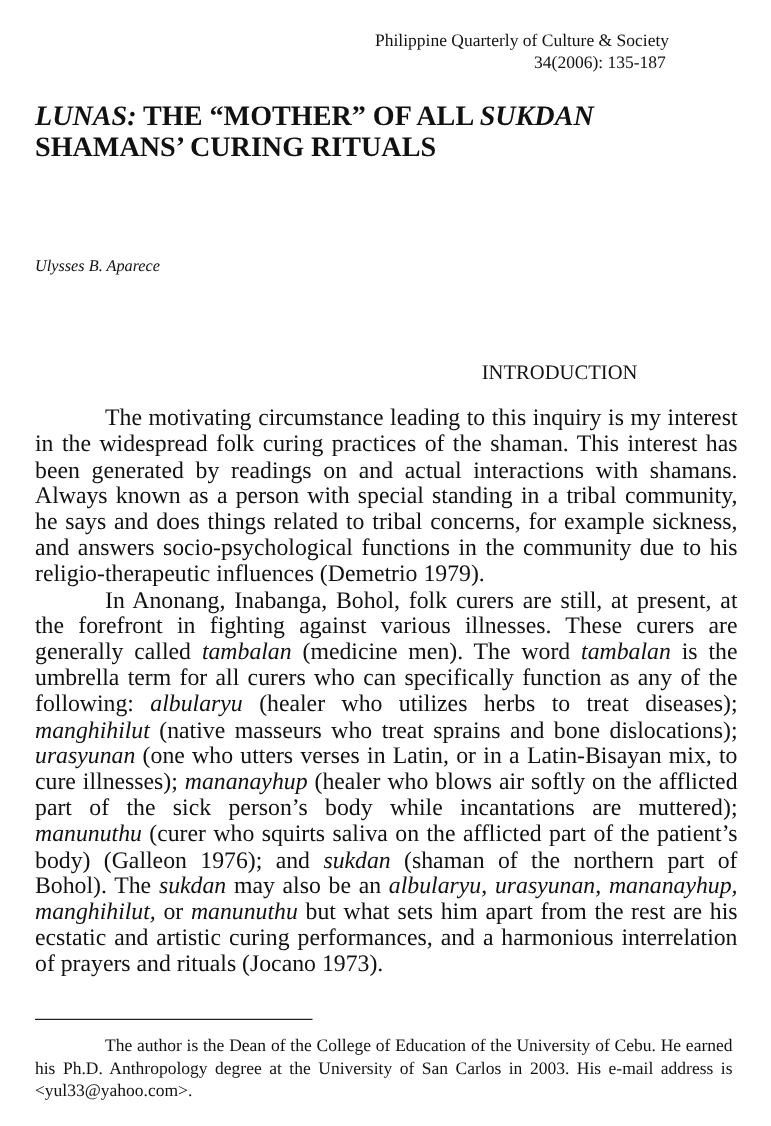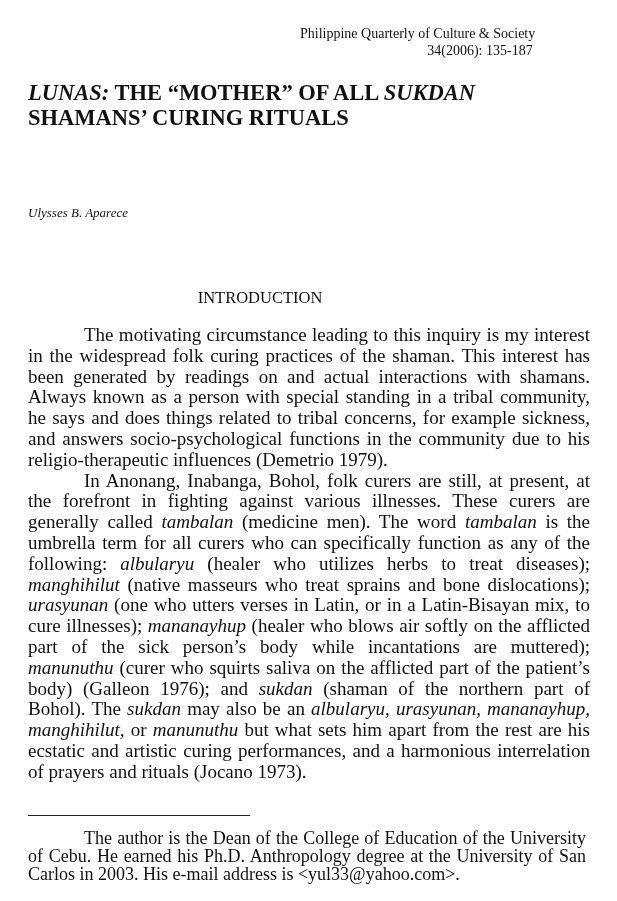--- a/index.html
+++ b/index.html
@@ -17,35 +17,35 @@
       position: absolute; top: 80px; left: 28px; width: 560px;
       font-weight: bold; font-size: 22.5px; line-height: 25px; margin: 0; font-family: Liberation Serif, serif;
     }
     .title i { font-style: italic; }
     .author {
       position: absolute; top: 205px; left: 28px;
       font-style: italic; font-size: 13px;
     }
     .section-heading {
       position: absolute; top: 288px; left: 0; width: 510px;
-      text-align: center; font-size: 16.5px; padding-left: 10px; box-sizing: border-box;
+      text-align: right; font-size: 16.5px; padding-left: 10px; box-sizing: border-box;
     }
     .body-text {
       position: absolute; top: 325px; left: 28px; width: 562px;
       font-size: 19px; line-height: 20.8px; text-align: justify; margin: 0;
     }
     .body-text p { margin: 0; text-indent: 56px; }
     .body-text i { font-style: italic; }
     .footnote-rule {
       position: absolute; top: 815px; left: 28px; width: 222px; height: 0;
       border-top: 1.3px solid #222;
     }
     .footnote {
       position: absolute; top: 829px; left: 28px; width: 558px;
-      font-size: 18px; line-height: 18px; text-align: justify; margin: 0;
+      font-size: 14px; line-height: 18px; text-align: justify; margin: 0;
       text-indent: 56px;
     }
   </style>
 </head>
 <body>
 
 <div class="journal">
   <span class="j1">Philippine Quarterly of Culture &amp; Society</span>
   <span class="j2">34(2006): 135-187</span>
 </div>

